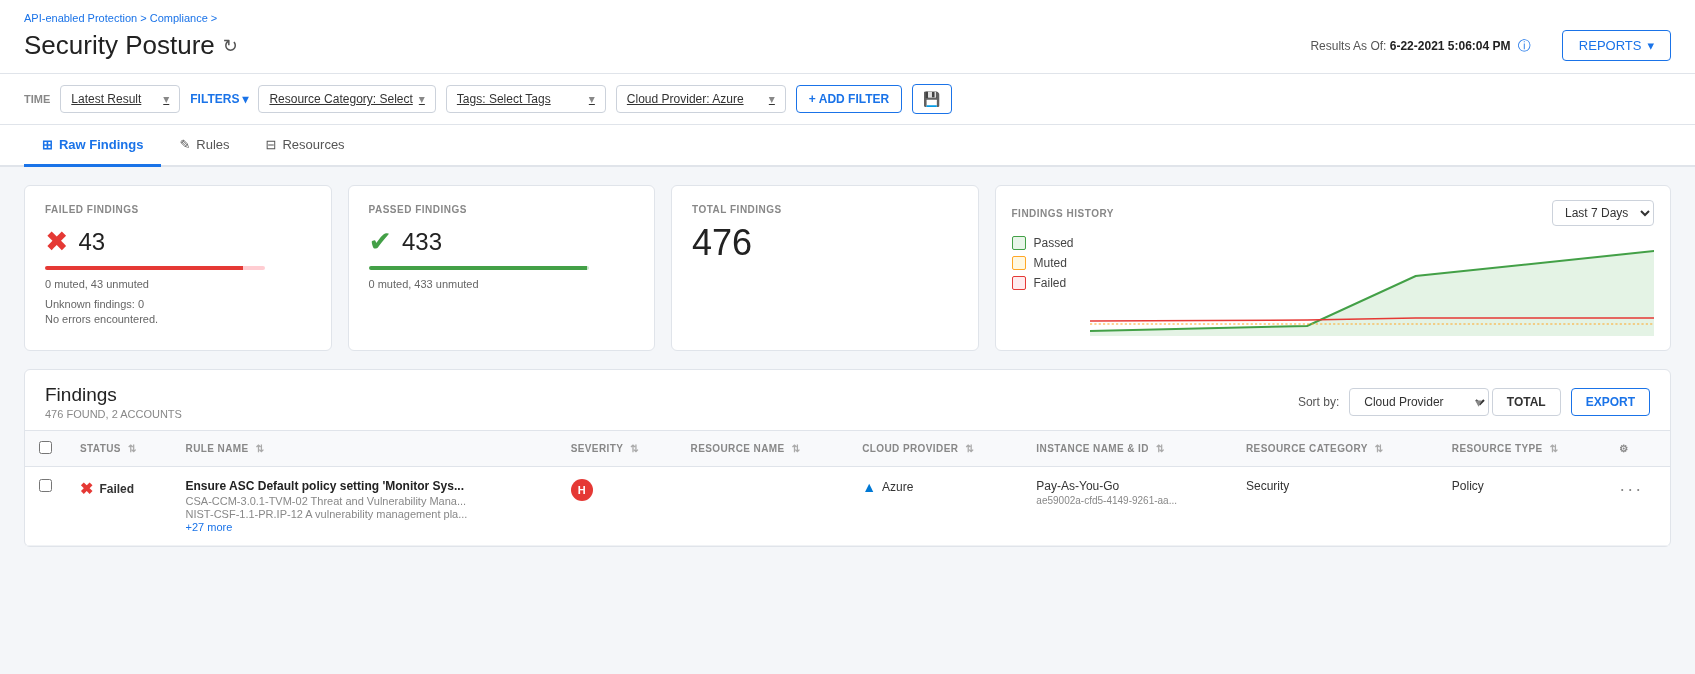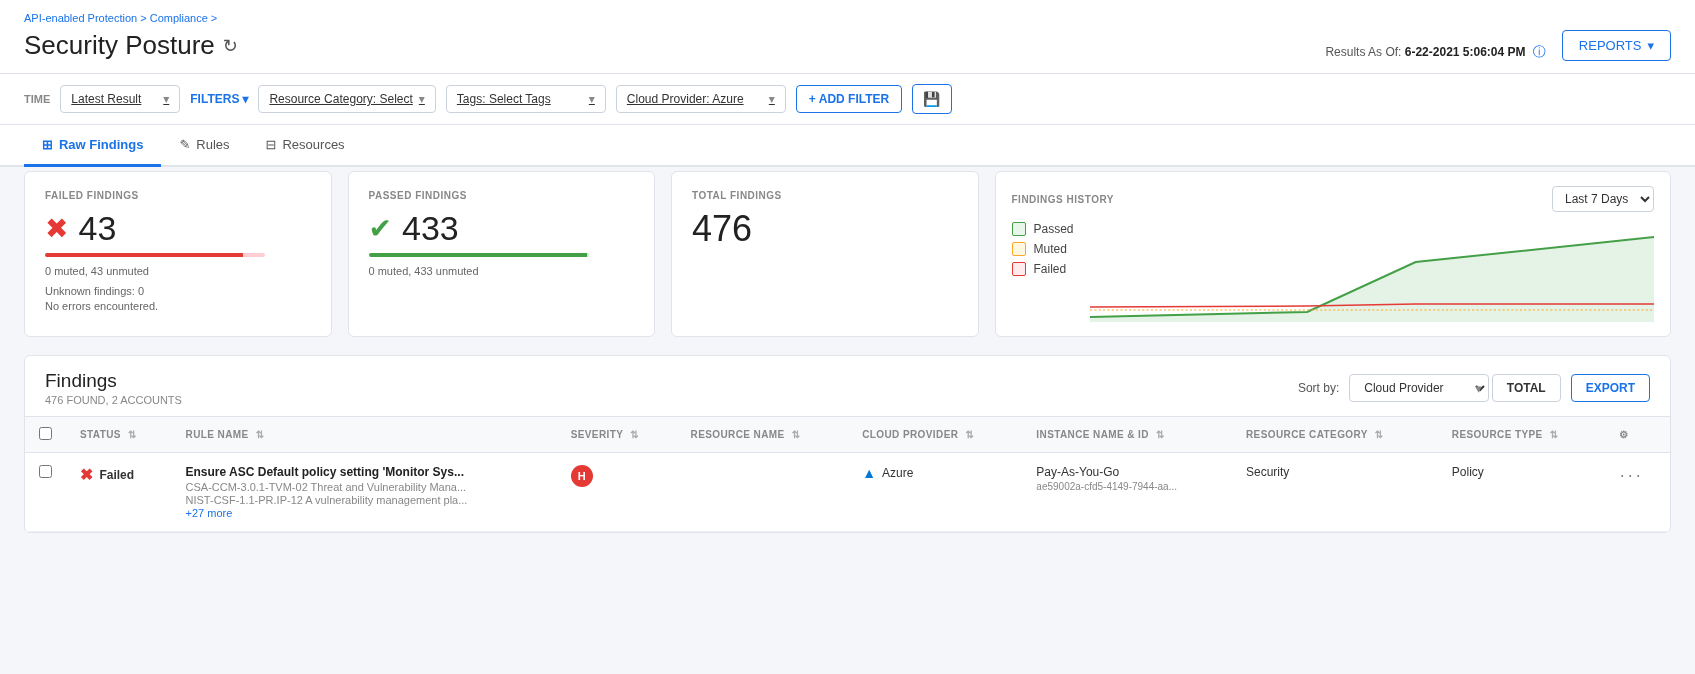--- a/index.html
+++ b/index.html
@@ -23,27 +23,27 @@
     .filter-select { border: 1px solid #ccd2db; border-radius: 4px; padding: 6px 10px; font-size: 12px; color: #333; background: #fff; cursor: pointer; display: flex; align-items: center; gap: 6px; min-width: 160px; text-decoration: underline; }
     .filter-select .arrow { color: #888; margin-left: auto; }
 
     .add-filter-btn { border: 1.5px solid #1a73e8; color: #1a73e8; background: #fff; padding: 6px 12px; border-radius: 4px; cursor: pointer; font-size: 12px; font-weight: 600; }
     .save-btn { border: 1.5px solid #1a73e8; color: #1a73e8; background: #fff; padding: 6px 10px; border-radius: 4px; cursor: pointer; font-size: 14px; }
 
     .tabs-row { background: #fff; padding: 0 24px; border-bottom: 2px solid #e0e4ea; display: flex; align-items: center; gap: 0; }
     .tab { padding: 12px 18px; font-size: 13px; cursor: pointer; border-bottom: 3px solid transparent; display: flex; align-items: center; gap: 6px; color: #555; margin-bottom: -2px; }
     .tab.active { color: #1a73e8; border-bottom-color: #1a73e8; font-weight: 600; }
 
-    .main-content { padding: 4px 24px; }
+    .main-content { padding: 18px 24px; }
 
     .metrics-row { display: grid; grid-template-columns: 1fr 1fr 1fr 2.2fr; gap: 16px; margin-bottom: 18px; }
     .metric-card { background: #fff; border: 1px solid #e0e4ea; border-radius: 6px; padding: 18px 20px 14px; }
     .metric-label { font-size: 10px; font-weight: 700; color: #888; text-transform: uppercase; letter-spacing: 0.5px; margin-bottom: 10px; }
     .metric-value-row { display: flex; align-items: center; gap: 10px; margin-bottom: 8px; }
-    .metric-number { font-size: 34px; font-weight: 300; color: #222; line-height: 1; }
+    .metric-number { font-size: 24px; font-weight: 300; color: #222; line-height: 1; }
     .metric-icon-fail { font-size: 28px; color: #e53935; }
     .metric-icon-pass { font-size: 28px; color: #43a047; }
     .metric-bar { height: 4px; border-radius: 2px; margin-bottom: 8px; }
     .metric-bar.fail { background: linear-gradient(to right, #e53935 90%, #ffcdd2 90%); max-width: 220px; }
     .metric-bar.pass { background: linear-gradient(to right, #43a047 99%, #c8e6c9 99%); max-width: 220px; }
     .metric-sub { font-size: 11px; color: #666; margin-bottom: 3px; }
 
     .history-card { background: #fff; border: 1px solid #e0e4ea; border-radius: 6px; padding: 14px 16px; }
     .history-header { display: flex; align-items: center; justify-content: space-between; margin-bottom: 10px; }
     .history-title { font-size: 10px; font-weight: 700; color: #888; text-transform: uppercase; letter-spacing: 0.5px; }
@@ -100,21 +100,21 @@
     <span>Compliance</span>
     <span> &gt; </span>
   </div>
   <div class="page-title-row">
     <div style="display:flex;align-items:center;gap:16px;">
       <h1 class="page-title">
         <span>Security Posture</span>
         <span class="refresh-icon">↻</span>
       </h1>
     </div>
-    <div style="display:flex;align-items:flex-end;gap:16px;">
+    <div style="display:flex;align-items:center;gap:31px;">
       <span class="results-as-of">
         <span>Results As Of:</span>
         <strong>6-22-2021 5:06:04 PM</strong>
         <span style="color:#1a73e8;margin-left:4px;font-size:13px;">ⓘ</span>
       </span>
       <button class="reports-btn">
         <span>REPORTS</span>
         <span>▾</span>
       </button>
     </div>
@@ -330,21 +330,21 @@
               <span></span>
             </td>
             <td>
               <div class="cloud-provider-cell">
                 <span class="azure-icon">▲</span>
                 <span>Azure</span>
               </div>
             </td>
             <td>
               <div>Pay-As-You-Go</div>
-              <div class="instance-id">ae59002a-cfd5-4149-7944-aa...</div>
+              <div class="instance-id">ae59002a-cfd5-4149-9261-aa...</div>
             </td>
             <td>
               <span>Security</span>
             </td>
             <td>
               <span>Policy</span>
             </td>
             <td>
               <span class="more-btn">···</span>
             </td>

